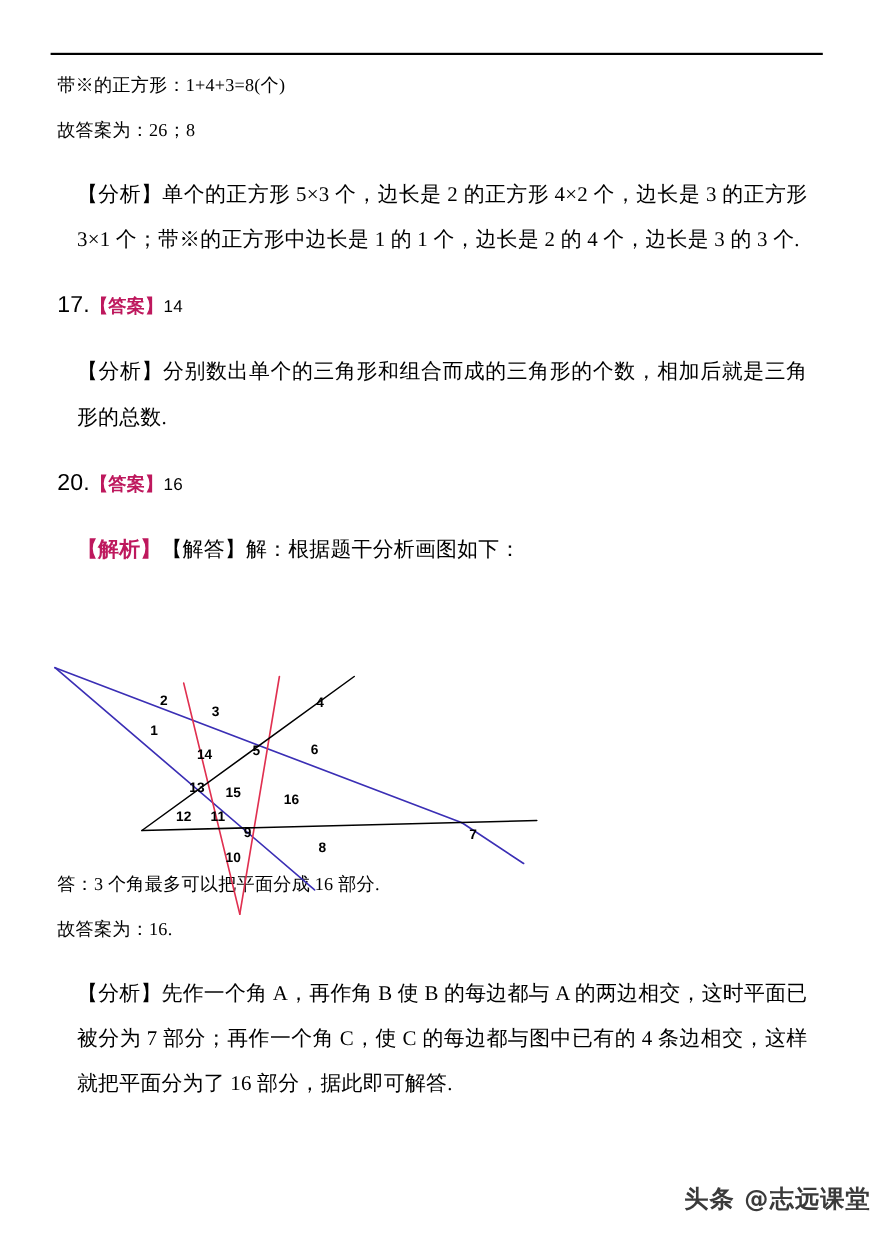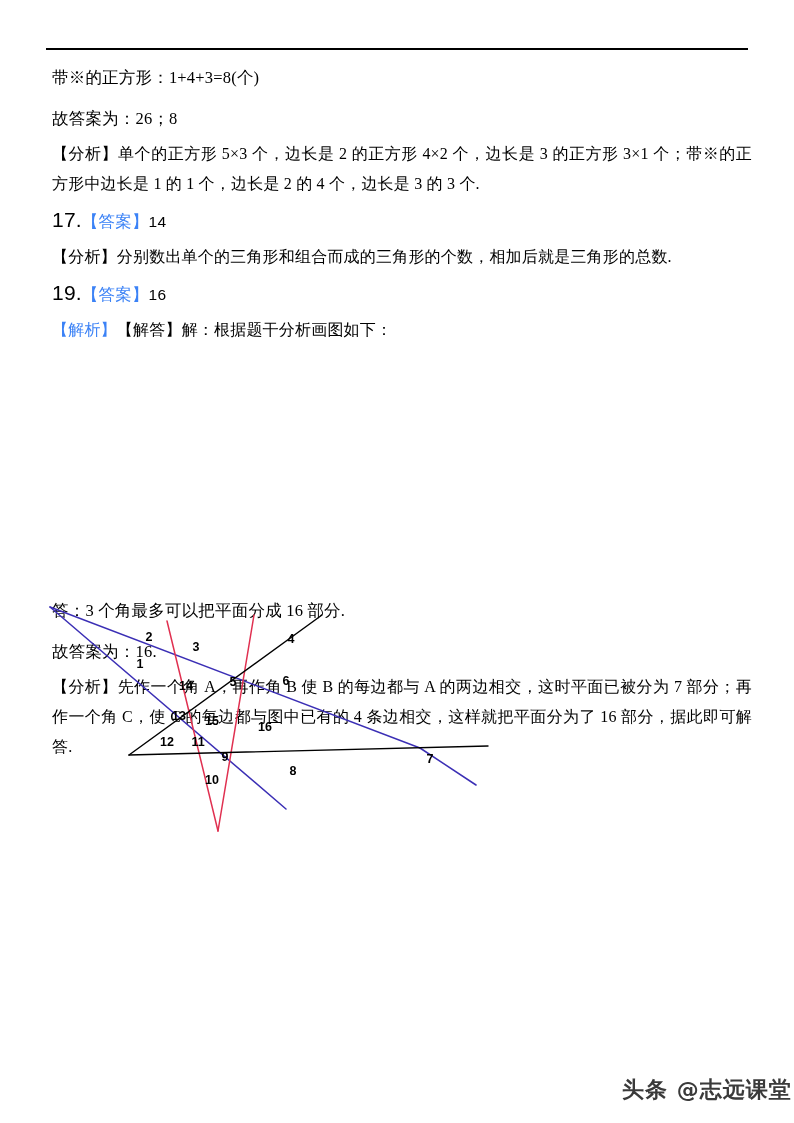--- a/index.html
+++ b/index.html
@@ -43,31 +43,31 @@
   p.line {
     margin: 0 0 0 0;
     font-size: 16.5px;
     line-height: 41px;
     letter-spacing: 0.2px;
     white-space: normal;
     text-align: left;
   }
 
   p.para {
-    margin: 0;
-    font-size: 16px;
-    line-height: 30px;
+    margin: 18px;
+    font-size: 19px;
+    line-height: 41px;
     letter-spacing: 0.2px;
     text-align: justify;
     text-justify: inter-ideograph;
   }
 
   .blue-tag {
-    color: #3b82f6;
-    font-weight: 400;
+    color: #be185d;
+    font-weight: 700;
   }
 
   .num-prefix {
     font-family: "Liberation Sans", sans-serif;
     font-size: 21px;
   }
 
   .latin {
     font-family: "Liberation Sans", sans-serif;
     font-size: 15.5px;
@@ -118,21 +118,21 @@
     <p class="line">故答案为：26；8</p>
 
     <p class="para"><span>【分析】</span><span>单个的正方形 5×3 个，边长是 2 的正方形 4×2 个，边长是 3 的正方形 3×1 个；带※的正方形中边长是 1 的 1 个，边长是 2 的 4 个，边长是 3 的 3 个.</span></p>
 
     <p class="line"><span class="num-prefix">17.</span><span class="blue-tag">【答案】</span><span class="latin">14</span></p>
 
 
 
     <p class="para"><span>【分析】</span><span>分别数出单个的三角形和组合而成的三角形的个数，相加后就是三角形的总数.</span></p>
 
-    <p class="line"><span class="num-prefix">19.</span><span class="blue-tag">【答案】</span><span class="latin">16</span></p>
+    <p class="line"><span class="num-prefix">20.</span><span class="blue-tag">【答案】</span><span class="latin">16</span></p>
 
     <p class="para"><span class="blue-tag">【解析】</span><span>【解答】</span><span>解：根据题干分析画图如下：</span></p>
 
     <div style="height:245px"></div>
 
     <p class="line">答：3 个角最多可以把平面分成 16 部分.</p>
 
     <p class="line">故答案为：16.</p>
 
     <p class="para"><span>【分析】</span><span>先作一个角 A，再作角 B 使 B 的每边都与 A 的两边相交，这时平面已被分为 7 部分；再作一个角 C，使 C 的每边都与图中已有的 4 条边相交，这样就把平面分为了 16 部分，据此即可解答.</span></p>

